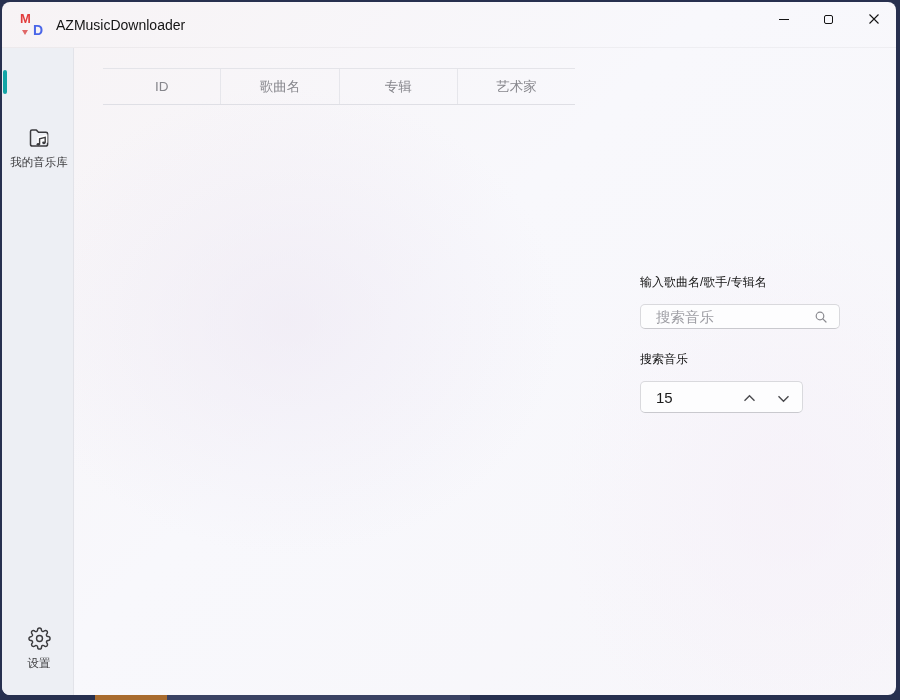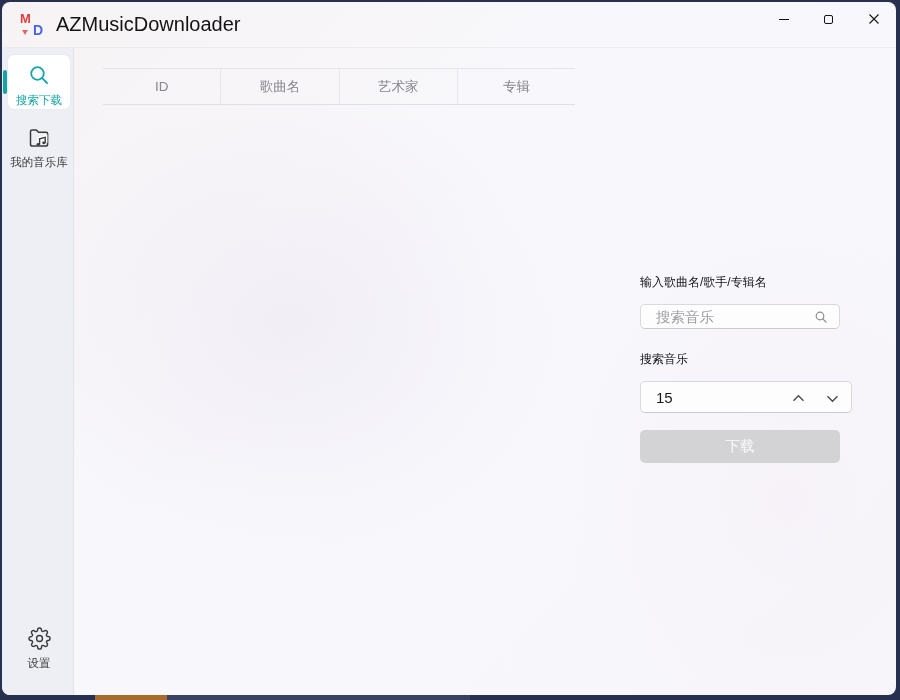--- a/index.html
+++ b/index.html
@@ -17,21 +17,21 @@
       linear-gradient(135deg, #f7f3f5 0%, #f8f8fc 45%, #f7f6fa 100%);
   }
   
   .titlebar { position:absolute; top:0; left:0; right:0; height:46px;
     border-bottom:1px solid rgba(0,0,0,.04); display:flex; align-items:center; }
   .appicon { position:relative; width:26px; height:24px; margin-left:17px; }
   .appicon .m { position:absolute; top:-1px; left:1px; color:#e23c3c; font-weight:bold; font-size:13px; line-height:13px; }
   .appicon .d { position:absolute; bottom:0; right:2px; color:#4a66e8; font-weight:bold; font-size:14px; line-height:14px; }
   .appicon .arr { position:absolute; bottom:2px; left:3px; width:0; height:0;
     border-left:3.5px solid transparent; border-right:3.5px solid transparent; border-top:5px solid #e06767; }
-  .apptitle { margin-left:11px; font-size:20px; color:#141414; }
+  .apptitle { margin-left:11px; font-size:14px; color:#141414; }
   .caption-btns { position:absolute; top:0; right:0; height:34px; display:flex; }
   .cap-btn { width:45px; height:34px; display:flex; align-items:center; justify-content:center; background:transparent; border:none; cursor:default; }
   .ico-min { width:10px; height:1px; background:#141414; }
   .ico-max { width:9px; height:9px; border:1px solid #141414; border-radius:2px; }
   
   .sidebar { position:absolute; left:0; top:46px; bottom:0; width:72px;
     background:#edeff4; border-right:1px solid #e2e3e9; }
   .nav-item { position:absolute; left:6px; width:62px; text-align:center; }
   .nav-item .lbl { display:block; font-size:11.5px; color:#3c3c3e; margin-top:2px; }
   .nav-search { top:7px; height:54px; background:#ffffff; border-radius:6px;
@@ -50,21 +50,21 @@
   .form-label { position:absolute; left:638px; font-size:12px; color:#141414; }
   .lab-query { top:272px; }
   .lab-count { top:349px; }
   .search-box { position:absolute; left:638px; top:302px; width:200px; height:25px;
     background:#fdfdfe; border:1px solid #d9d9dd; border-bottom-color:#c9c9ce; border-radius:5px;
     display:flex; align-items:center; }
   .search-box input { flex:1; border:none; outline:none; background:transparent;
     font-size:14.5px; color:#222; padding:0 6px 0 15px; font-family:inherit; min-width:0; }
   .search-box input::placeholder { color:#9d9da3; }
   .search-box .mag { margin-right:11px; display:flex; }
-  .spinner { position:absolute; left:638px; top:379px; width:212px; height:32px;
+  .spinner { position:absolute; left:638px; top:379px; width:163px; height:32px;
     background:#fdfdfe; border:1px solid #d9d9dd; border-bottom-color:#c9c9ce; border-radius:5px;
     display:flex; align-items:center; }
   .spinner input { width:60px; border:none; outline:none; background:transparent;
     font-size:15px; color:#1b1b1b; padding-left:15px; font-family:inherit; }
   .spin-btn { position:absolute; top:4px; width:26px; height:24px; border:none; background:transparent;
     display:flex; align-items:center; justify-content:center; border-radius:4px; }
   .spin-up { right:40px; } .spin-down { right:6px; }
   .download-btn { position:absolute; left:638px; top:428px; width:200px; height:33px;
     background:#d3d3d6; border:none; border-radius:5px;
     font-size:14.5px; color:#fafafa; font-family:inherit; }
@@ -96,27 +96,20 @@
           <svg width="12" height="12" viewBox="0 0 12 12">
             <path d="M1.5 1.5 L10.5 10.5 M10.5 1.5 L1.5 10.5" stroke="#141414" stroke-width="1.1" fill="none"></path>
           </svg>
         </button>
       </div>
     </div>
 
     <div class="sidebar">
       <div class="nav-pill"></div>
 
-      <div class="nav-item nav-search">
-        <svg width="24" height="24" viewBox="0 0 24 24">
-          <circle cx="10.5" cy="10.5" r="6.3" stroke="#13a5a6" stroke-width="1.8" fill="none"></circle>
-          <path d="M15.2 15.2 L20 20" stroke="#13a5a6" stroke-width="1.8" fill="none" stroke-linecap="round"></path>
-        </svg>
-        <span class="lbl">搜索下载</span>
-      </div>
 
       <div class="nav-item nav-library">
         <svg width="25" height="23" viewBox="0 0 25 23">
           <path d="M3.5 18.2 V5.6 a1.5 1.5 0 0 1 1.5 -1.5 h4.4 l2.1 2.1 h7.5 a1.6 1.6 0 0 1 1.6 1.6 v10.4 a1.9 1.9 0 0 1 -1.9 1.9 h-13.3 a1.9 1.9 0 0 1 -1.9 -1.9 z" stroke="#3b3b3e" stroke-width="1.5" fill="none" stroke-linejoin="round"></path>
           <path d="M12.6 18.2 v-5.4 l5.6 -1.5 v5.4" stroke="#ffffff" stroke-width="4.5" fill="none"></path>
           <path d="M12.6 18.2 v-5.4 l5.6 -1.5 v5.4" stroke="#3b3b3e" stroke-width="1.4" fill="none"></path>
           <ellipse cx="11.3" cy="18.3" rx="1.7" ry="1.4" fill="#3b3b3e"></ellipse>
           <ellipse cx="16.9" cy="16.8" rx="1.7" ry="1.4" fill="#3b3b3e"></ellipse>
         </svg>
         <span class="lbl">我的音乐库</span>
@@ -129,22 +122,22 @@
             <path d="M19.4 15a1.65 1.65 0 0 0 .33 1.82l.06.06a2 2 0 0 1 0 2.83 2 2 0 0 1-2.83 0l-.06-.06a1.65 1.65 0 0 0-1.82-.33 1.65 1.65 0 0 0-1 1.51V21a2 2 0 0 1-2 2 2 2 0 0 1-2-2v-.09A1.65 1.65 0 0 0 9 19.4a1.65 1.65 0 0 0-1.82.33l-.06.06a2 2 0 0 1-2.83 0 2 2 0 0 1 0-2.83l.06-.06a1.65 1.65 0 0 0 .33-1.82 1.65 1.65 0 0 0-1.51-1H3a2 2 0 0 1-2-2 2 2 0 0 1 2-2h.09A1.65 1.65 0 0 0 4.6 9a1.65 1.65 0 0 0-.33-1.82l-.06-.06a2 2 0 0 1 0-2.83 2 2 0 0 1 2.83 0l.06.06a1.65 1.65 0 0 0 1.82.33H9a1.65 1.65 0 0 0 1-1.51V3a2 2 0 0 1 2-2 2 2 0 0 1 2 2v.09a1.65 1.65 0 0 0 1 1.51 1.65 1.65 0 0 0 1.82-.33l.06-.06a2 2 0 0 1 2.83 0 2 2 0 0 1 0 2.83l-.06.06a1.65 1.65 0 0 0-.33 1.82V9a1.65 1.65 0 0 0 1.51 1H21a2 2 0 0 1 2 2 2 2 0 0 1-2 2h-.09a1.65 1.65 0 0 0-1.51 1z"></path>
           </g>
         </svg>
         <span class="lbl">设置</span>
       </div>
     </div>
 
     <div class="table-head">
       <div class="th">ID</div>
       <div class="th">歌曲名</div>
+      <div class="th">专辑</div>
       <div class="th">艺术家</div>
-      <div class="th">专辑</div>
     </div>
 
     <span class="form-label lab-query">输入歌曲名/歌手/专辑名</span>
 
     <div class="search-box">
       <input type="text" placeholder="搜索音乐" style="">
       <span class="mag">
         <svg width="14" height="14" viewBox="0 0 14 14">
           <circle cx="6" cy="6" r="3.8" stroke="#8a8a90" stroke-width="1.2" fill="none"></circle>
           <path d="M8.8 8.8 L12 12" stroke="#8a8a90" stroke-width="1.2" fill="none" stroke-linecap="round"></path>
@@ -161,16 +154,15 @@
           <polyline points="1.5,6.8 6.5,1.8 11.5,6.8" stroke="#4a4a4e" stroke-width="1.4" fill="none"></polyline>
         </svg>
       </button>
       <button class="spin-btn spin-down">
         <svg width="13" height="9" viewBox="0 0 13 9">
           <polyline points="1.5,2.2 6.5,7.2 11.5,2.2" stroke="#4a4a4e" stroke-width="1.4" fill="none"></polyline>
         </svg>
       </button>
     </div>
 
-    <button class="download-btn">下载</button>
 
   </div>
 </div>
 
 </body></html>

